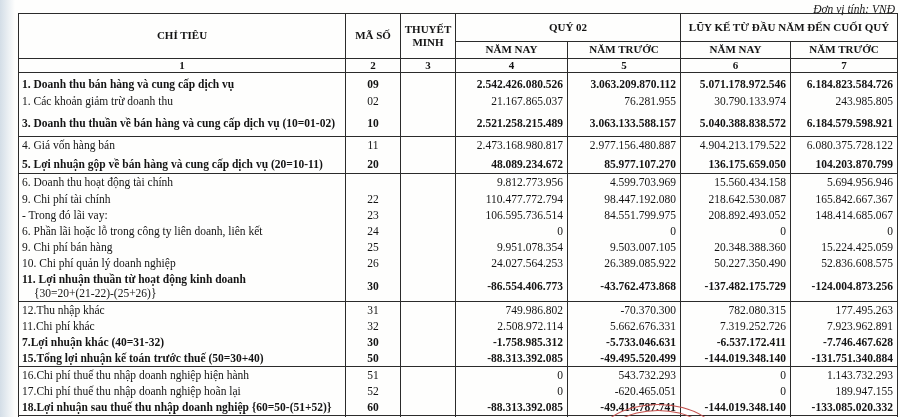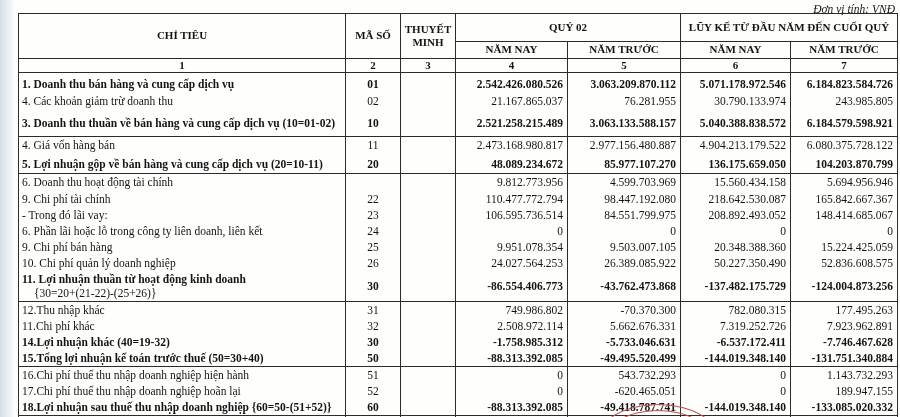--- a/index.html
+++ b/index.html
@@ -75,29 +75,29 @@
         <th class="h-num">3</th>
         <th class="h-num">4</th>
         <th class="h-num">5</th>
         <th class="h-num">6</th>
         <th class="h-num">7</th>
       </tr>
     </thead>
     <tbody>
         <tr class="s1">
           <td class="c-label b">1. Doanh thu bán hàng và cung cấp dịch vụ</td>
-          <td class="c-code b">01</td>
+          <td class="c-code b">09</td>
           <td class="c-note"></td>
           <td class="c-num b">2.542.426.080.526</td>
           <td class="c-num b">3.063.209.870.112</td>
           <td class="c-num b">5.071.178.972.546</td>
           <td class="c-num b">6.184.823.584.726</td>
         </tr>
         <tr>
-          <td class="c-label">4. Các khoản giảm trừ doanh thu</td>
+          <td class="c-label">1. Các khoản giảm trừ doanh thu</td>
           <td class="c-code">02</td>
           <td class="c-note"></td>
           <td class="c-num">21.167.865.037</td>
           <td class="c-num">76.281.955</td>
           <td class="c-num">30.790.133.974</td>
           <td class="c-num">243.985.805</td>
         </tr>
         <tr class="group-end s2">
           <td class="c-label b">3. Doanh thu thuần về bán hàng và cung cấp dịch vụ (10=01-02)</td>
           <td class="c-code b">10</td>
@@ -200,21 +200,21 @@
         <tr>
           <td class="c-label">11.Chi phí khác</td>
           <td class="c-code">32</td>
           <td class="c-note"></td>
           <td class="c-num">2.508.972.114</td>
           <td class="c-num">5.662.676.331</td>
           <td class="c-num">7.319.252.726</td>
           <td class="c-num">7.923.962.891</td>
         </tr>
         <tr>
-          <td class="c-label b">14.Lợi nhuận khác (40=19-32)</td>
+          <td class="c-label b">7.Lợi nhuận khác (40=31-32)</td>
           <td class="c-code b">30</td>
           <td class="c-note"></td>
           <td class="c-num b">-1.758.985.312</td>
           <td class="c-num b">-5.733.046.631</td>
           <td class="c-num b">-6.537.172.411</td>
           <td class="c-num b">-7.746.467.628</td>
         </tr>
         <tr class="group-end">
           <td class="c-label b">15.Tổng lợi nhuận kế toán trước thuế (50=30+40)</td>
           <td class="c-code b">50</td>

